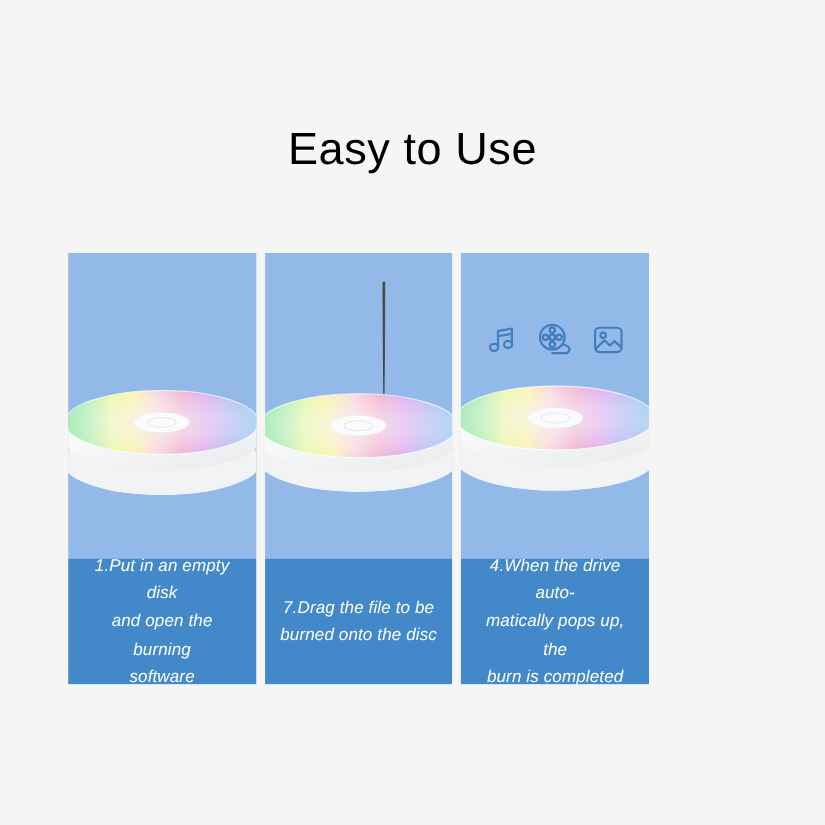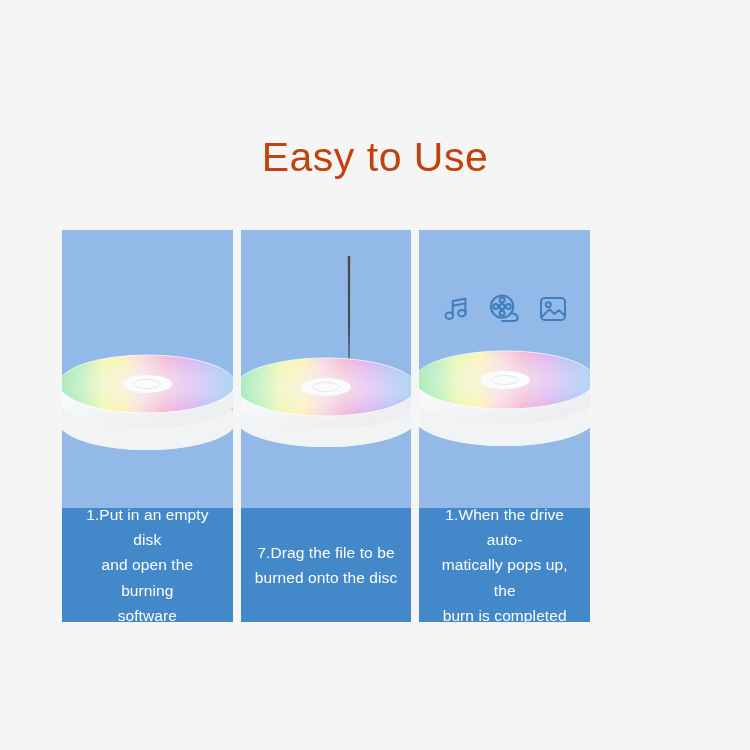--- a/index.html
+++ b/index.html
@@ -18,35 +18,35 @@
   
   .page-title {
     position: absolute;
     top: 113px;
     left: 0;
     width: 750px;
     text-align: center;
     font-size: 41px;
     font-weight: 300;
     letter-spacing: 0.5px;
-    color: #c2410c;
+    color: #000000;
     line-height: 1.1;
     white-space: nowrap;
-    margin-top: 22px;
   }
 
   
   .panels {
     position: absolute;
     left: 62px;
     top: 230px;
     width: 528px;
     height: 392px;
     display: flex;
     gap: 8px;
+    font-style: italic;
   }
   .panel {
     position: relative;
     width: 203.3px;
     height: 392px;
     background: #92b9e8;
     overflow: hidden;
     flex: 1 1 0;
   }
 
@@ -322,19 +322,19 @@
           <ellipse cx="97" cy="46" rx="90" ry="29" fill="url(#conic3)"></ellipse>
           <ellipse cx="97" cy="46" rx="90" ry="29" fill="url(#rainbow3)" opacity="0.55"></ellipse>
           <ellipse cx="97" cy="46" rx="90" ry="29" fill="none" stroke="#ffffff" stroke-width="1" opacity="0.75"></ellipse>
           <ellipse cx="97" cy="46" rx="25" ry="9" fill="#fafbfc"></ellipse>
           <ellipse cx="97" cy="46" rx="13" ry="4.5" fill="none" stroke="#e6e8ea" stroke-width="1"></ellipse>
         </svg>
       </div>
     </div>
 
     <div class="caption">
-      <div class="caption-text">1.When the drive auto-
+      <div class="caption-text">4.When the drive auto-
 matically pops up, the
 burn is completed</div>
     </div>
   </div>
 
 </div>
 
 </body></html>

